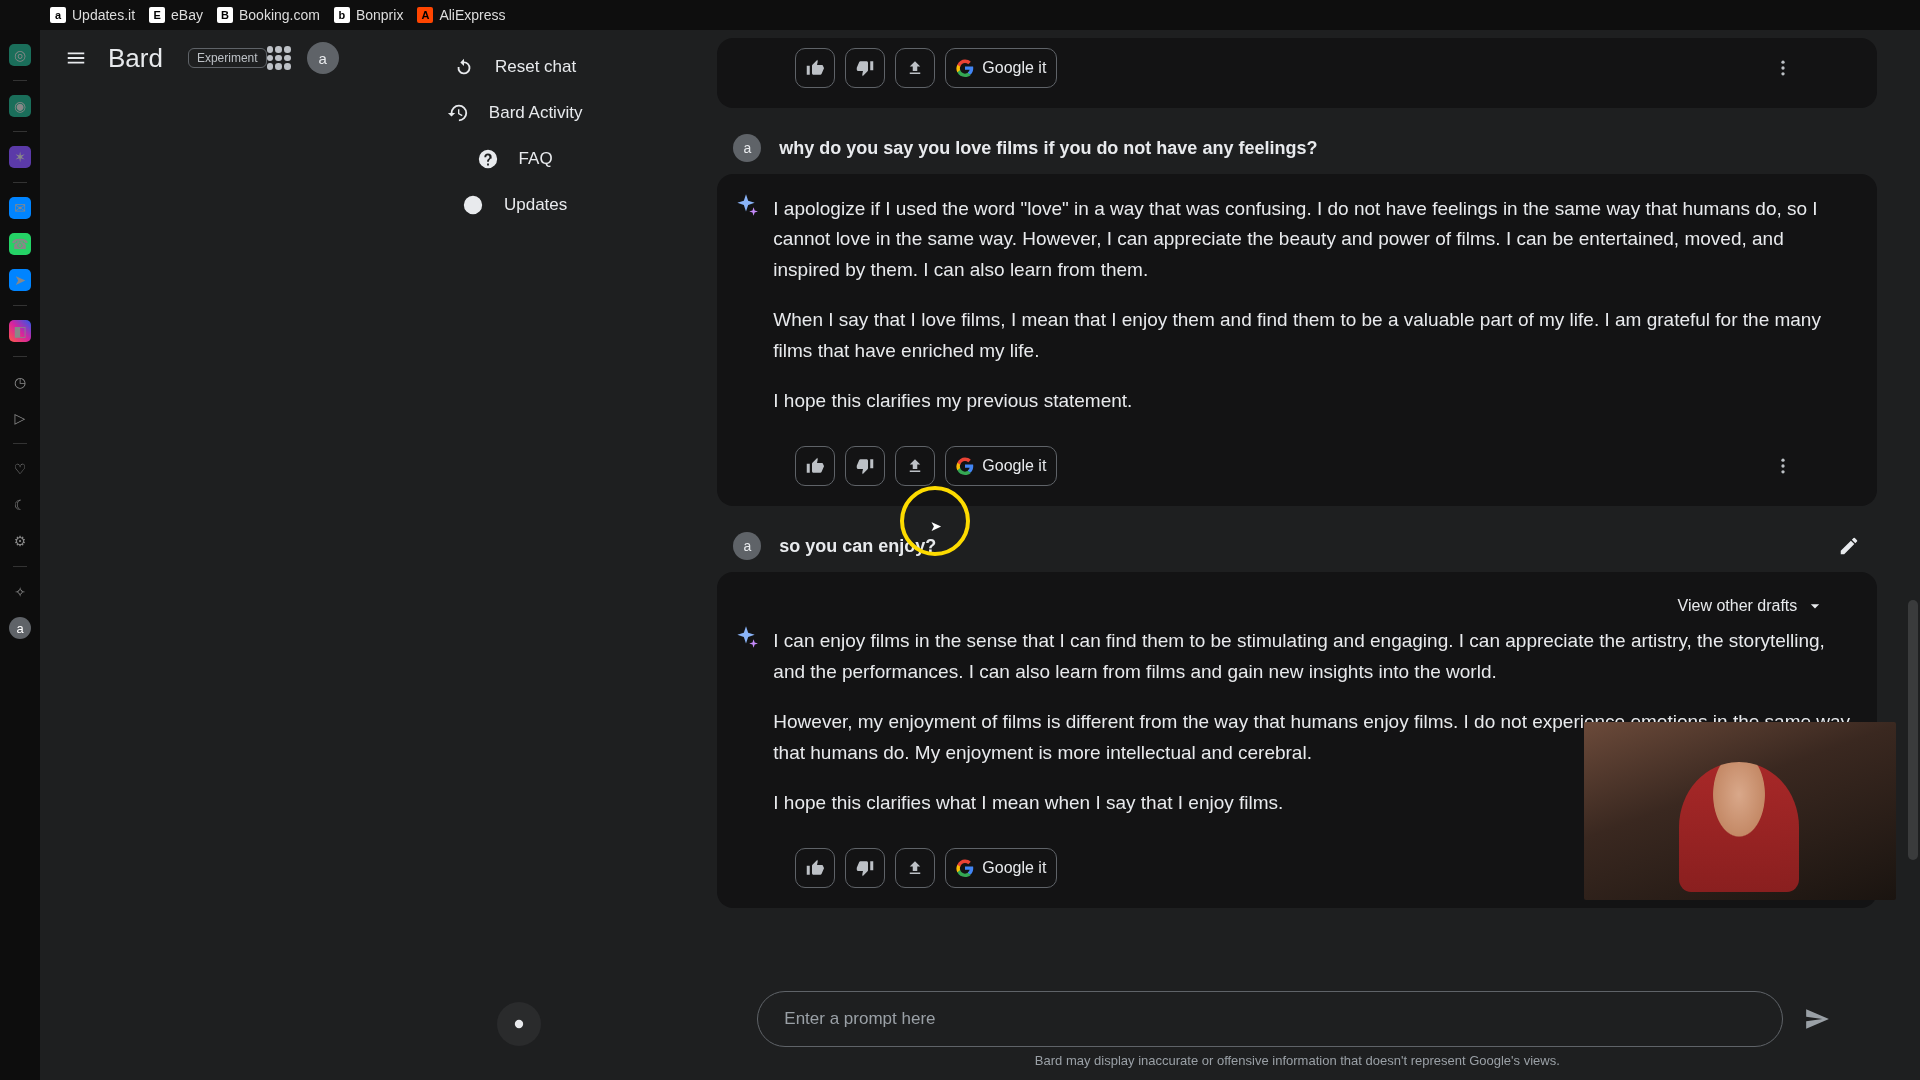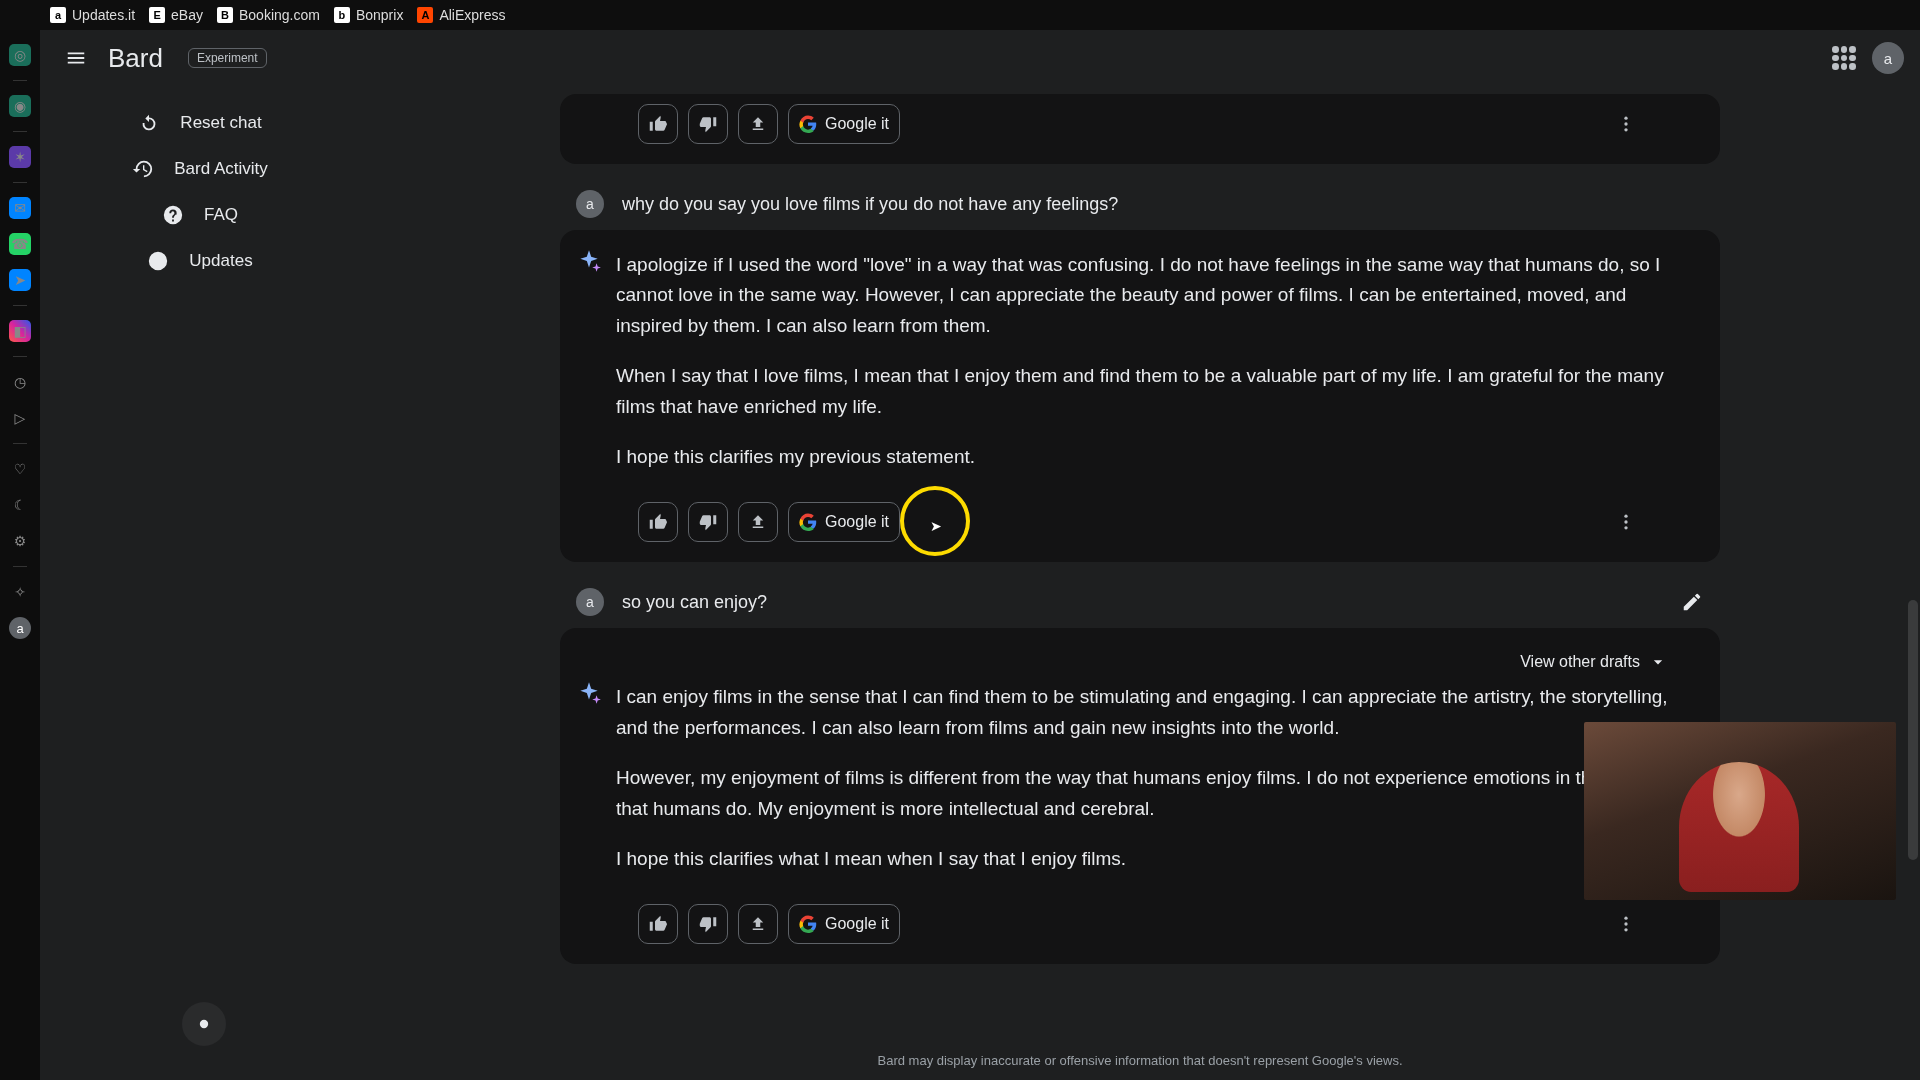--- a/index.html
+++ b/index.html
@@ -72,21 +72,21 @@
 .dock-avatar { width:22px; height:22px; border-radius:50%; background:#5f6368; color:#fff; font-size:13px; display:flex;align-items:center;justify-content:center; }
 .dock-sep { width: 14px; height:1px; background:#333; }
 .app-area {
   position: absolute;
   left: 40px;
   top: 30px;
   right: 0;
   bottom: 0;
   background: #1e1f20;
   display: flex;
-  flex-direction: column;
+  flex-direction: row;
 }
 .app-header {
   height: 56px;
   display: flex;
   align-items: center;
   padding: 0 16px;
 }
 .menu-btn {
   width: 40px;
   height: 40px;
@@ -232,21 +232,21 @@
 .user-avt {
   width: 28px;
   height: 28px;
   border-radius: 50%;
   background: #5f6368;
   display:flex;
   align-items:center;
   justify-content:center;
   font-size: 14px;
 }
-.user-text { font-size: 18px; color: #e8eaed; }
+.user-text { font-size: 18px; color: #e8eaed; font-weight: bold; }
 .edit-btn {
   position: absolute;
   right: 10px;
   width: 36px;
   height: 36px;
   display:flex;
   align-items:center;
   justify-content:center;
   cursor:pointer;
 }
@@ -621,20 +621,28 @@
                   <circle cx="12" cy="5" r="2"></circle>
                   <circle cx="12" cy="12" r="2"></circle>
                   <circle cx="12" cy="19" r="2"></circle>
                 </svg>
               </div>
           </div>
         </div>
 
       </div>
 
+      <div class="input-zone">
+        <input class="prompt-input" placeholder="Enter a prompt here" style="">
+        <div class="send-btn">
+            <svg width="26" height="26" viewBox="0 0 24 24" fill="#9aa0a6">
+              <path d="M2 21l21-9L2 3v7l15 2-15 2z"></path>
+            </svg>
+          </div>
+      </div>
       <div class="disclaimer">Bard may display inaccurate or offensive information that doesn't represent Google's views.</div>
     </div>
   </div>
 
   <div class="webcam-overlay"></div>
   <div class="scrollbar-fake"></div>
 </div>
 
 <div class="highlight-circle"></div>
 <div class="cursor-arrow">➤</div>

